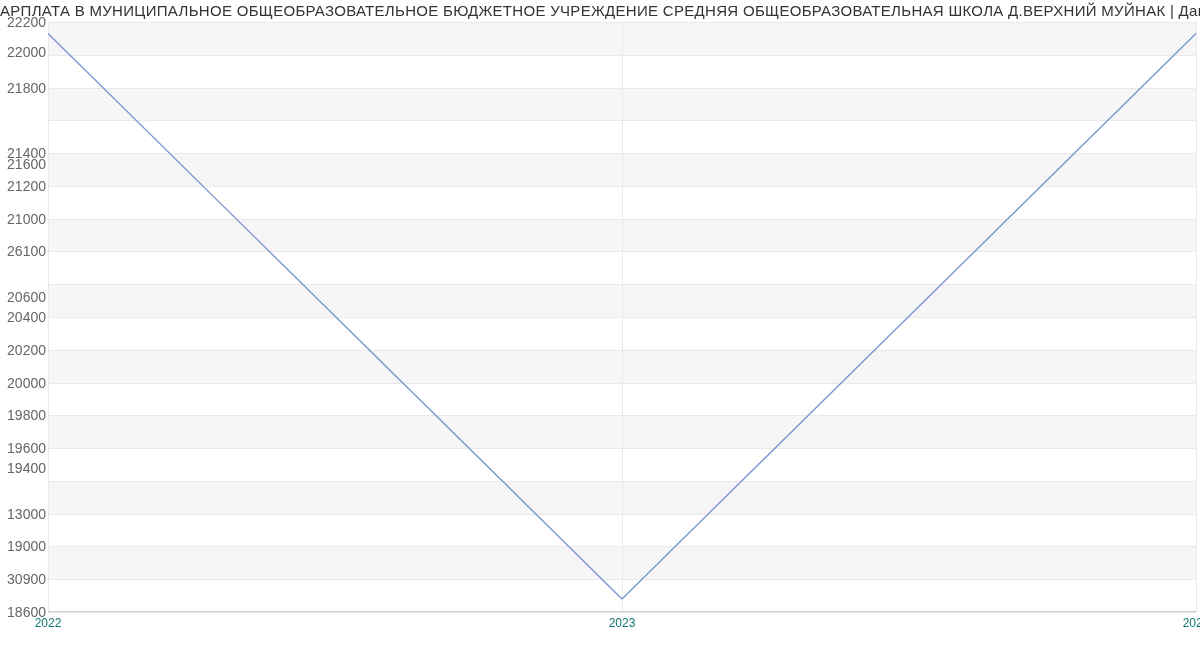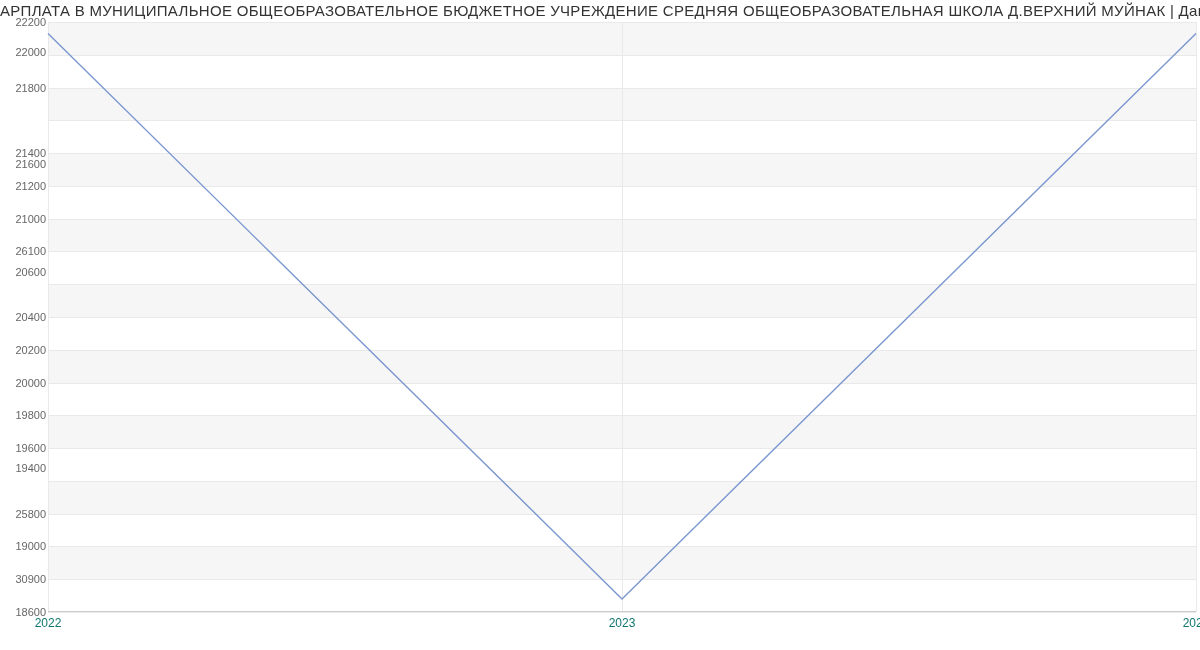--- a/index.html
+++ b/index.html
@@ -47,21 +47,21 @@
   }
   .axis-x {
     position: absolute;
     left: 0; bottom: 0; width: 100%;
     height: 1px; background: #cccccc;
   }
   .y-tick {
     position: absolute;
     right: 1154px;
     transform: translateY(-50%);
-    font-size: 11px;
+    font-size: 14px;
     color: #666666;
     text-align: right;
     white-space: nowrap;
   }
   .x-tick {
     position: absolute;
     top: 616px;
     transform: translateX(-50%);
     font-size: 12px;
     color: #0f766e;
@@ -123,28 +123,28 @@
     <div class="axis-x"></div>
     <svg class="line-layer" viewBox="0 0 1148 590" preserveAspectRatio="none">
       <path id="series-path" class="series-path" d="M0.00 11.47 L574.00 576.89 L1148.00 11.47" style="stroke: rgb(122, 151, 208);"></path>
     </svg>
   </div>
 
   <div id="y-ticks">
       <div class="y-tick" style="top: 612px;">18600</div>
       <div class="y-tick" style="top: 579.222px;">30900</div>
       <div class="y-tick" style="top: 546.444px;">19000</div>
-      <div class="y-tick" style="top: 513.667px;">25800</div>
+      <div class="y-tick" style="top: 513.667px;">13000</div>
       <div class="y-tick" style="top: 468px;">19400</div>
       <div class="y-tick" style="top: 448.111px;">19600</div>
       <div class="y-tick" style="top: 415.333px;">19800</div>
       <div class="y-tick" style="top: 382.556px;">20000</div>
       <div class="y-tick" style="top: 349.778px;">20200</div>
       <div class="y-tick" style="top: 317px;">20400</div>
-      <div class="y-tick" style="top: 272px;">20600</div>
+      <div class="y-tick" style="top: 297px;">20600</div>
       <div class="y-tick" style="top: 251.444px;">26100</div>
       <div class="y-tick" style="top: 218.667px;">21000</div>
       <div class="y-tick" style="top: 185.889px;">21200</div>
       <div class="y-tick" style="top: 153.111px;">21400</div>
       <div class="y-tick" style="top: 120.333px; margin-top: 44px;">21600</div>
       <div class="y-tick" style="top: 87.5556px;">21800</div>
       <div class="y-tick" style="top: 52px;">22000</div>
       <div class="y-tick" style="top: 22px;">22200</div>
     </div>
   <div id="x-ticks">

